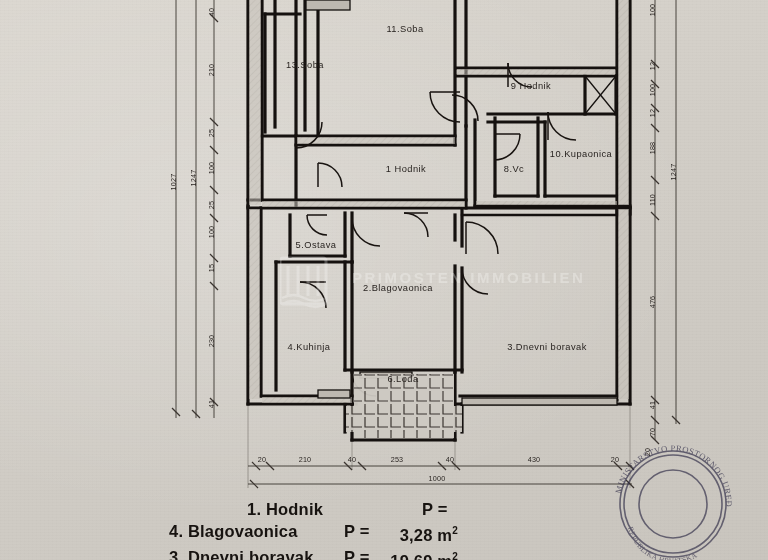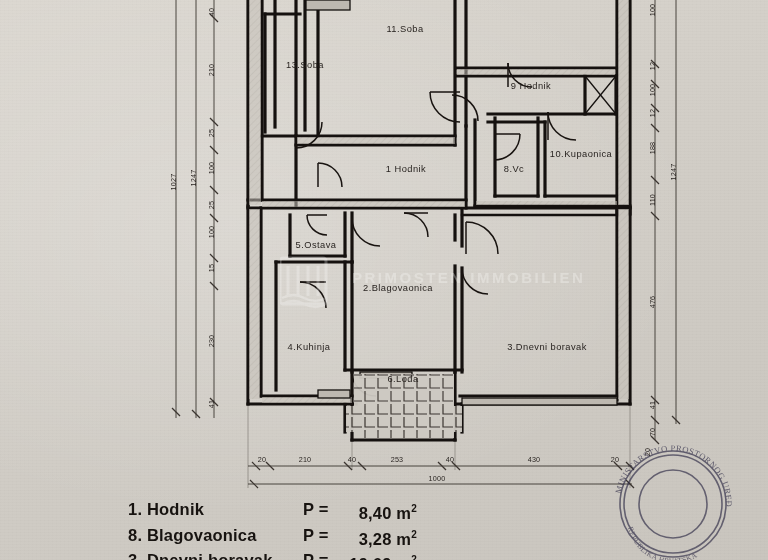--- a/index.html
+++ b/index.html
@@ -16,21 +16,21 @@
   }
   .grain{position:absolute;inset:0;opacity:.18;
     background-image:repeating-linear-gradient(0deg,rgba(0,0,0,.05) 0 1px,rgba(0,0,0,0) 1px 3px),
                      repeating-linear-gradient(90deg,rgba(0,0,0,.04) 0 1px,rgba(0,0,0,0) 1px 4px);}
   svg{position:absolute;left:0;top:0;}
   .lbl{font-family:"Liberation Sans",sans-serif;fill:#241f1c;}
   .roomtxt{font-size:9.3px;letter-spacing:.45px;}
   .dimtxt{font-size:7.2px;fill:#2a2522;letter-spacing:.2px;}
   .legend{position:absolute;left:128px;top:498px;color:#171310;
     font-size:16.5px;font-weight:bold;letter-spacing:.2px;line-height:22px;}
-  .legend .row{display:flex;width:330px;}
+  .legend .row{display:flex;width:330px;justify-content:flex-end;}
   .legend .nm{width:175px;}
   .legend .eq{width:36px;}
   .legend .vl{text-align:right;width:78px;}
   .legend sup{font-size:10px;vertical-align:super;}
   .wm{position:absolute;left:280px;top:252px;width:230px;height:60px;
       pointer-events:none;opacity:.30;}
   .wmtext{font-size:15px;font-weight:bold;letter-spacing:2.5px;color:#fdfdfb;
       position:absolute;left:72px;top:17px;white-space:nowrap;}
   .stamp{position:absolute;left:608px;top:438px;width:130px;height:122px;
       pointer-events:none;opacity:.72;}
@@ -345,24 +345,23 @@
       <text font-family="'Liberation Serif', serif" font-size="7.4" fill="#2d2a45" letter-spacing="0.4" opacity="0.9">
         <textPath href="#arcOuter2" startOffset="12%">REPUBLIKA HRVATSKA</textPath>
       </text>
     </svg>
   </div>
 
   <div class="legend">
     <div class="row">
       <span class="nm">1. Hodnik</span>
       <span class="eq">P =</span>
-      <span class="vl"><span>8,40</span>&nbsp;<span>m</span><sup>2</sup></span>
     </div>
     <div class="row">
-      <span class="nm">8. Blagovaonica</span>
+      <span class="nm">4. Blagovaonica</span>
       <span class="eq">P =</span>
       <span class="vl"><span>3,28</span>&nbsp;<span>m</span><sup>2</sup></span>
     </div>
     <div class="row">
       <span class="nm">3. Dnevni boravak</span>
       <span class="eq">P =</span>
       <span class="vl"><span>19,69</span>&nbsp;<span>m</span><sup>2</sup></span>
     </div>
   </div>
 </div>

